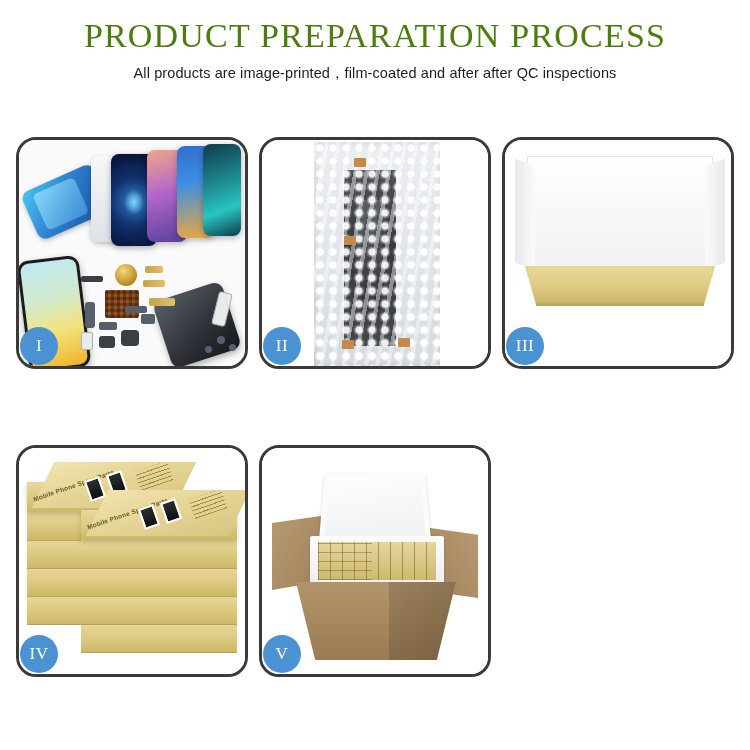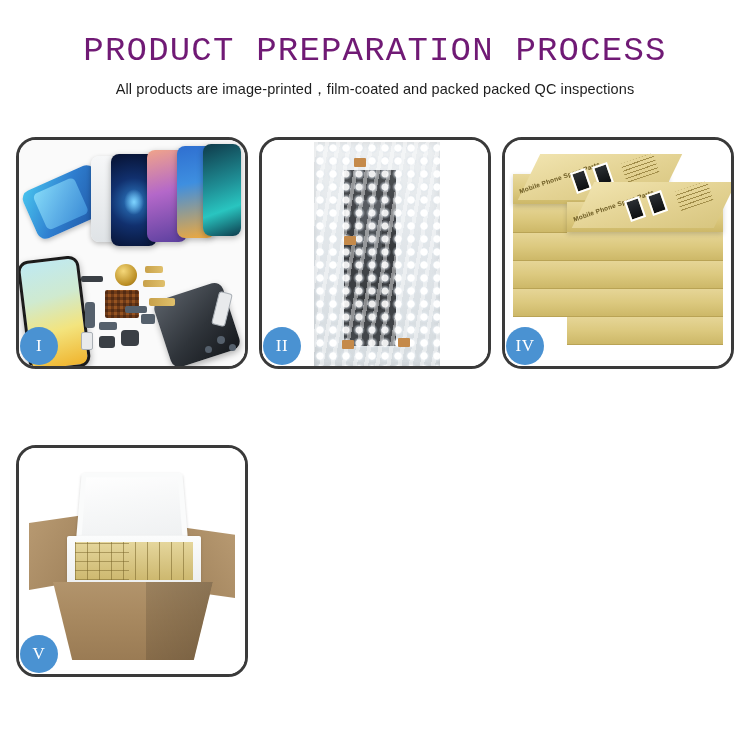--- a/index.html
+++ b/index.html
@@ -7,26 +7,26 @@
     width: 750px; height: 750px;
     background: #ffffff;
     font-family: "Liberation Sans", sans-serif;
     overflow: hidden;
   }
   .page { position: relative; width: 750px; height: 750px; background: #ffffff; }
 
   
   .header { position: absolute; top: 0; left: 0; width: 750px; text-align: center; }
   .title {
-    margin-top: 34px;
+    margin-top: 18px;
     font-size: 34px;
     font-weight: 400;
     letter-spacing: 1.2px;
-    color: #701a75;
-    font-family: Liberation Mono, monospace;
+    color: #4d7c0f;
+    font-family: Liberation Serif, serif;
     line-height: 1.05;
   }
   .subtitle {
     margin-top: 10px;
     font-size: 14.5px;
     font-weight: 400;
     color: #1d1d1d;
     letter-spacing: .1px;
   }
 
@@ -324,21 +324,21 @@
 
   .shadow-soft { box-shadow: 0 2px 5px rgba(0,0,0,.18); }
 </style>
 </head>
 <body>
 
 <div class="page">
 
   <div class="header">
     <div class="title">PRODUCT PREPARATION PROCESS</div>
-    <div class="subtitle">All products are image-printed，film-coated and packed packed QC inspections</div>
+    <div class="subtitle">All products are image-printed，film-coated and after after QC inspections</div>
   </div>
 
   <div class="grid">
 
     <div class="panel">
       <div class="panel-inner p1">
         <div class="ph ph-a"></div>
         <div class="ph ph-b"></div>
         <div class="ph ph-c"></div>
         <div class="ph ph-d"></div>
@@ -374,20 +374,29 @@
           <div class="bag-gloss"></div>
           <div class="tape" style="left:40px;top:16px;"></div>
           <div class="tape" style="left:30px;top:94px;"></div>
           <div class="tape" style="left:28px;top:198px;"></div>
           <div class="tape" style="left:84px;top:196px;"></div>
         </div>
       </div>
       <div class="badge">II</div>
     </div>
 
+    <div class="panel">
+      <div class="panel-inner p3">
+        <div class="box3-lid"></div>
+        <div class="box3-foam"></div>
+        <div class="box3-items"></div>
+        <div class="box3-base"></div>
+      </div>
+      <div class="badge">III</div>
+    </div>
 
     <div class="panel">
       <div class="panel-inner p4">
         <div class="stack">
           <div class="sbox" style="left:2px;top:128px;width:156px;"></div>
           <div class="sbox" style="left:2px;top:100px;width:156px;"></div>
           <div class="sbox" style="left:2px;top:72px;width:156px;"></div>
           <div class="sbox" style="left:2px;top:44px;width:156px;"></div>
           <div class="sbox shadow-soft" style="left:2px;top:16px;width:156px;"></div>
 

